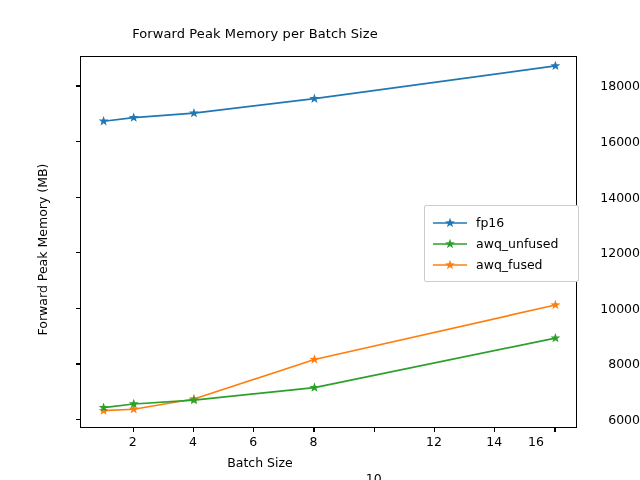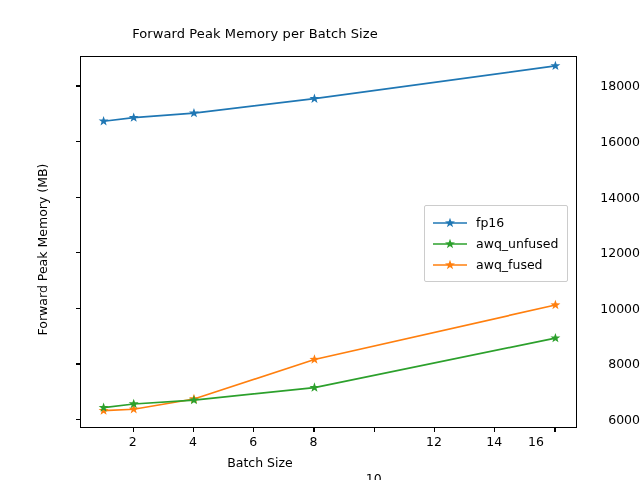--- a/index.html
+++ b/index.html
@@ -100,21 +100,21 @@
     transform: rotate(-90deg);
     transform-origin: center center;
   }
   #legend {
     position: absolute;
     left: 424px;
     top: 205px;
     background: #ffffff;
     border: 0.9px solid #cccccc;
     border-radius: 2px;
-    padding: 6px 9px 6px 7px;
+    padding: 6px 20px 6px 7px;
     box-sizing: border-box;
   }
   .legend-row {
     display: flex;
     align-items: center;
     height: 21px;
   }
   .legend-sample {
     width: 36px;
     height: 14px;

